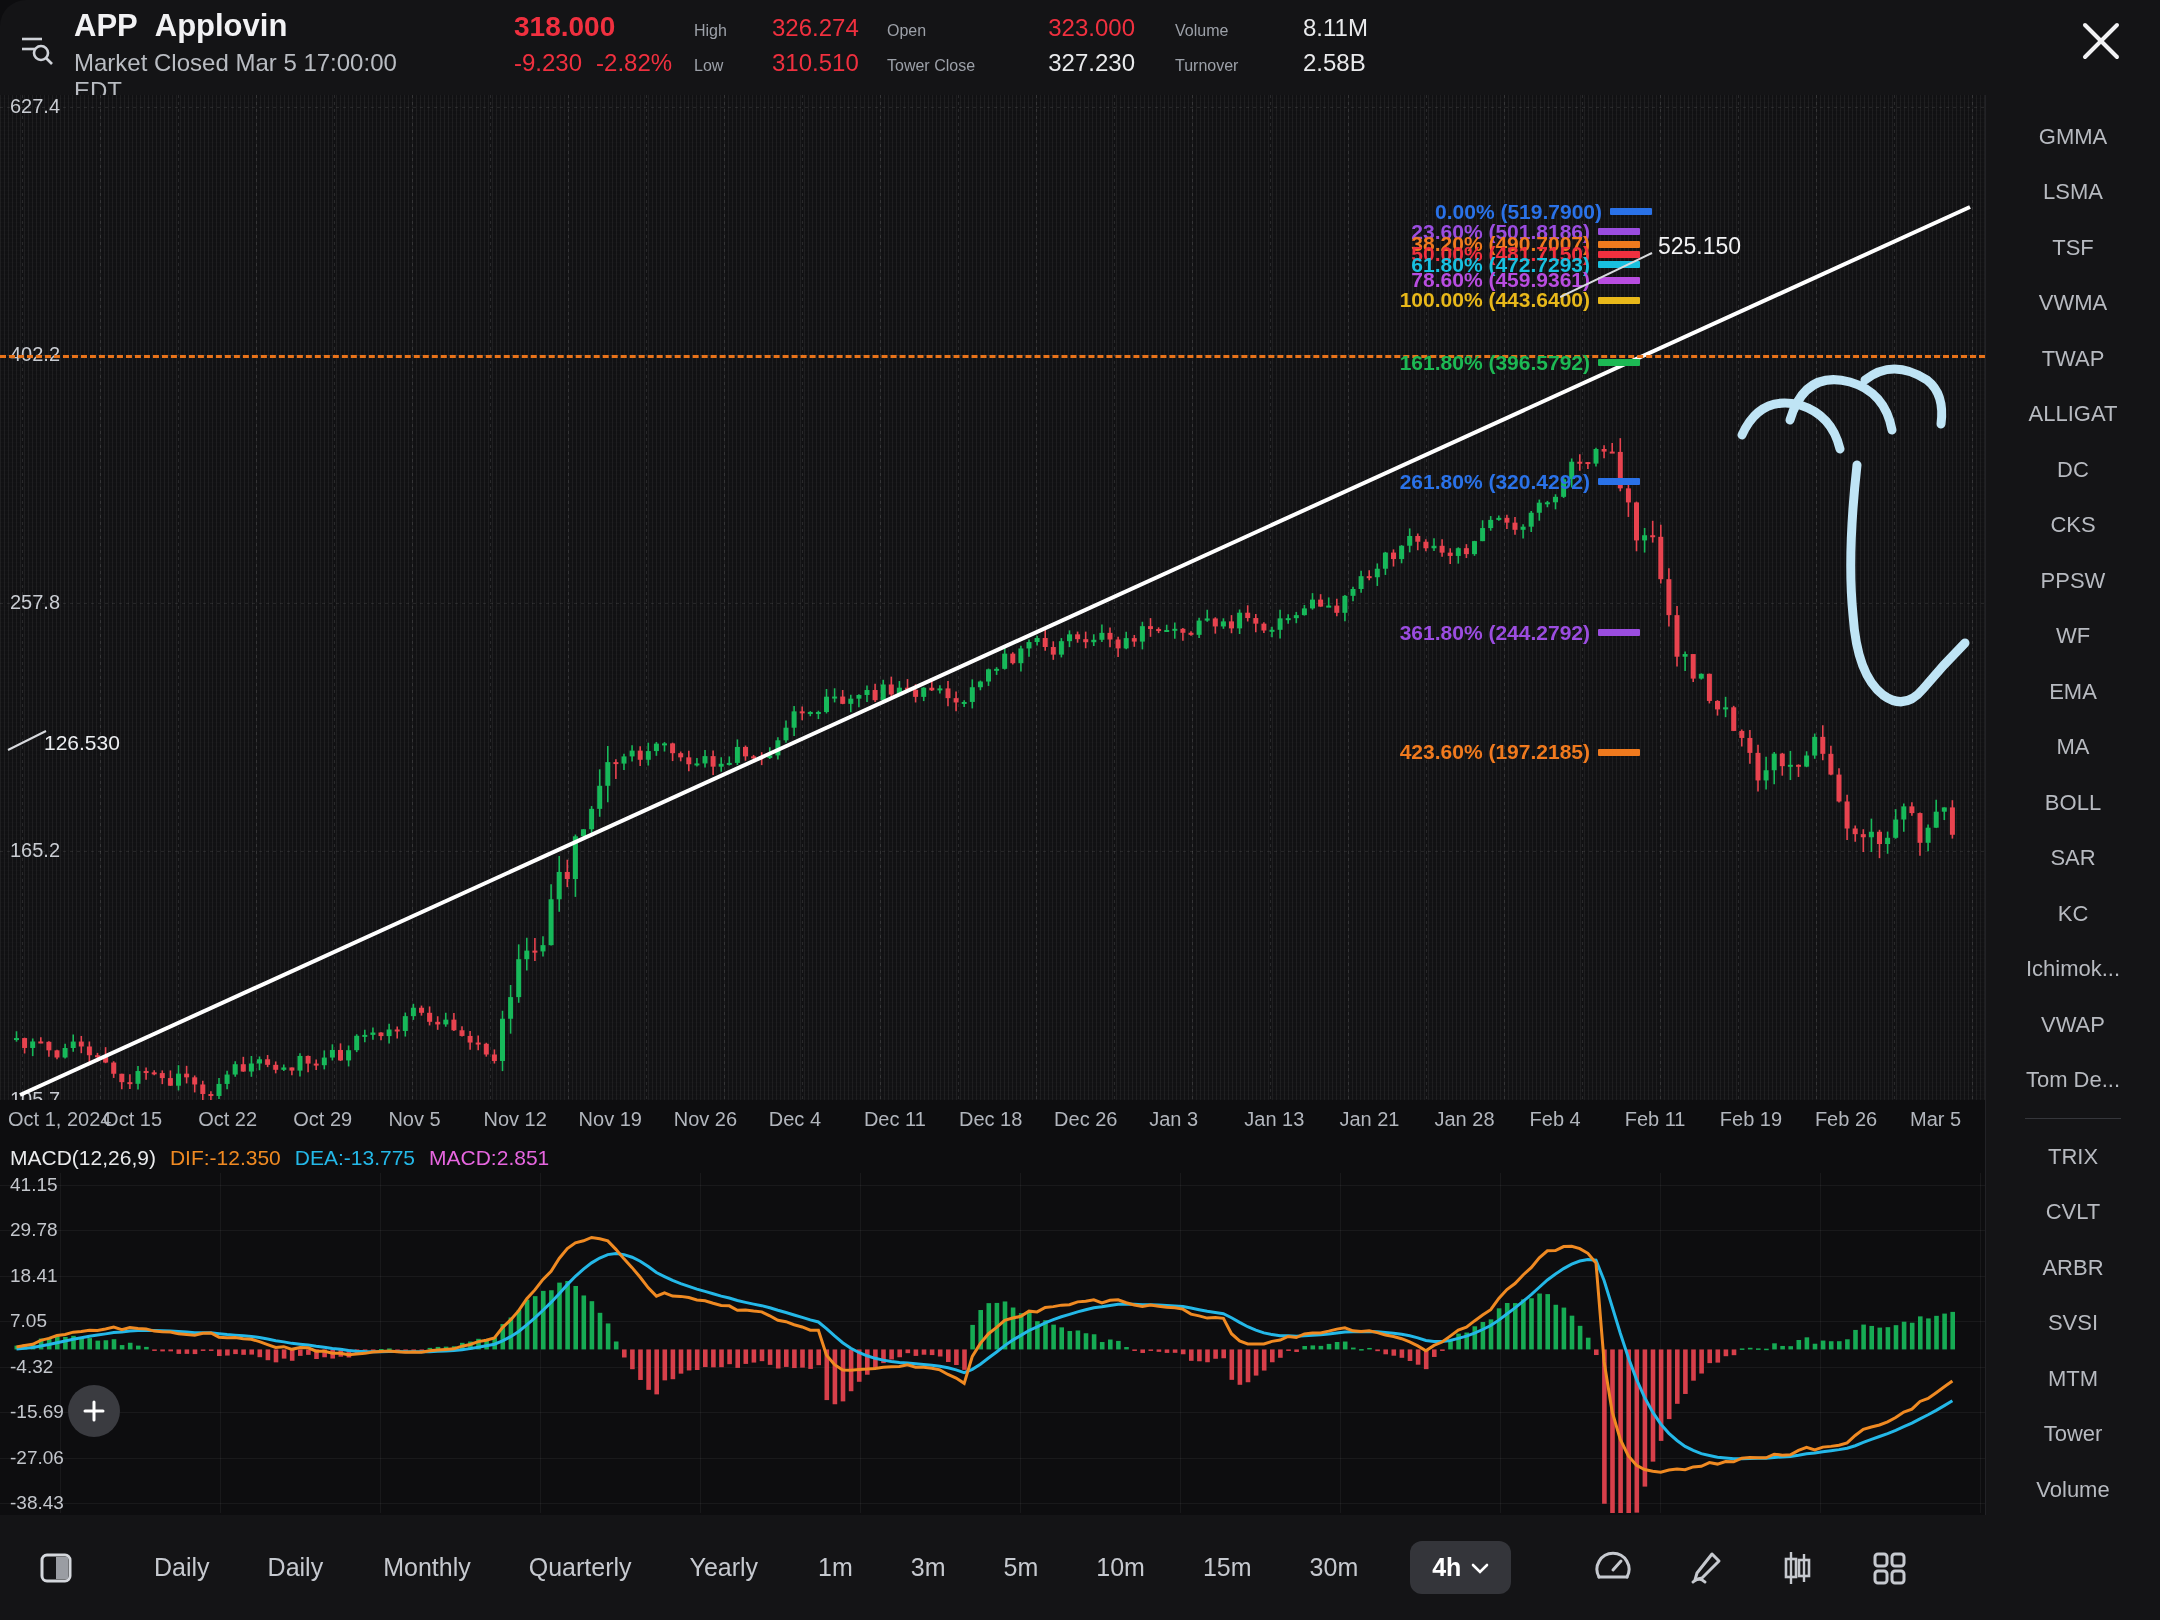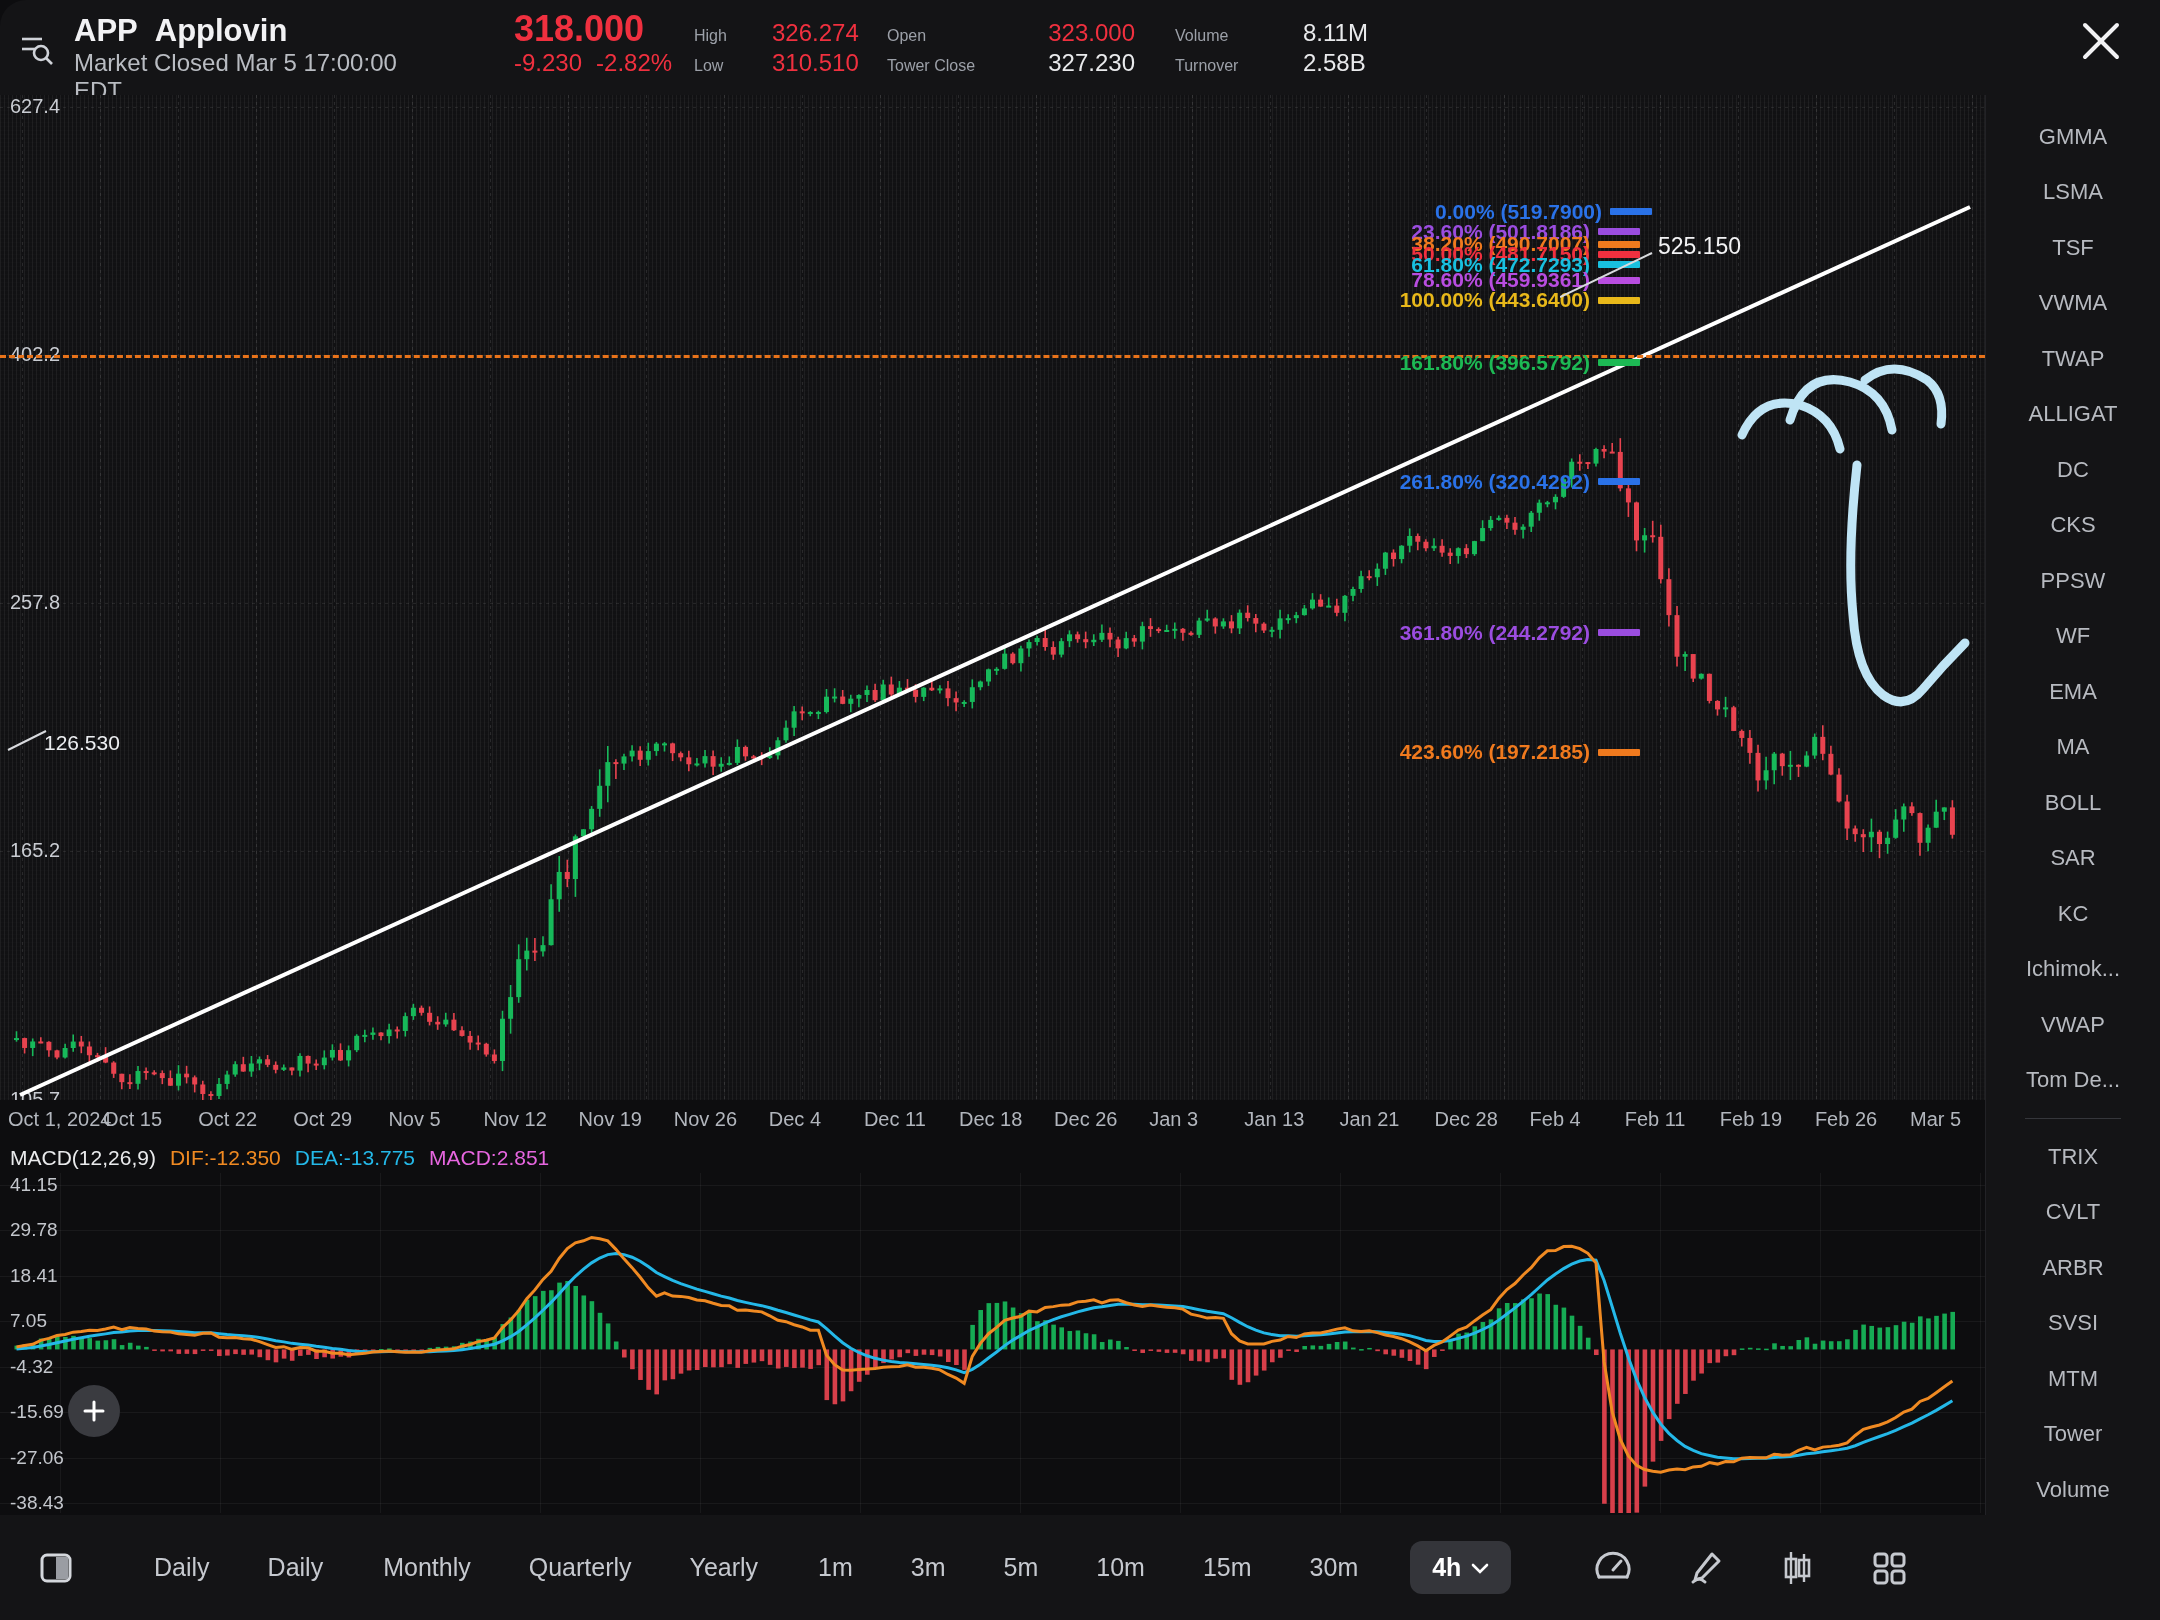--- a/index.html
+++ b/index.html
@@ -21,21 +21,21 @@
   #hdr-icon {
     width: 74px; height: 95px; display: flex; align-items: center;
     justify-content: center; flex: none;
   }
   #hdr-main { display: flex; flex-direction: column; justify-content: center; height: 95px; }
   .hdr-row { display: flex; align-items: baseline; height: 41px; }
   .hdr-row2 { height: 38px; }
   .sym-code { font-size: 31px; font-weight: bold; color: #f2f2f4; }
   .sym-name { font-size: 31px; font-weight: bold; color: #f2f2f4; margin-left: 17px; }
   .mkt-status { font-size: 24px; color: #b9bcc2; }
-  .big-price { font-size: 36px; font-weight: bold; color: #f0303f; }
+  .big-price { font-size: 28px; font-weight: bold; color: #f0303f; }
   .chg { font-size: 24px; color: #f0303f; }
   .chg2 { font-size: 24px; color: #f0303f; margin-left: 14px; }
   .stat-lbl { font-size: 16px; color: #9ca0a8; }
   .stat-val-red { font-size: 24px; color: #f0303f; }
   .stat-val-w { font-size: 24px; color: #e9eaec; }
 
   .col-price { width: 180px; margin-left: 80px; }
   .col-hl { width: 60px; }
   .col-hlv { width: 115px; margin-left: 18px; }
   .col-op { width: 120px; }
@@ -795,21 +795,21 @@
       <span class="date-lbl" style="left: 483.5px; top: 8px;">Nov 12</span>
       <span class="date-lbl" style="left: 578.6px; top: 8px;">Nov 19</span>
       <span class="date-lbl" style="left: 673.7px; top: 8px;">Nov 26</span>
       <span class="date-lbl" style="left: 768.8px; top: 8px;">Dec 4</span>
       <span class="date-lbl" style="left: 863.9px; top: 8px;">Dec 11</span>
       <span class="date-lbl" style="left: 959px; top: 8px;">Dec 18</span>
       <span class="date-lbl" style="left: 1054.1px; top: 8px;">Dec 26</span>
       <span class="date-lbl" style="left: 1149.2px; top: 8px;">Jan 3</span>
       <span class="date-lbl" style="left: 1244.3px; top: 8px;">Jan 13</span>
       <span class="date-lbl" style="left: 1339.4px; top: 8px;">Jan 21</span>
-      <span class="date-lbl" style="left: 1434.5px; top: 8px;">Dec 28</span>
+      <span class="date-lbl" style="left: 1434.5px; top: 8px;">Jan 28</span>
       <span class="date-lbl" style="left: 1529.6px; top: 8px;">Feb 4</span>
       <span class="date-lbl" style="left: 1624.7px; top: 8px;">Feb 11</span>
       <span class="date-lbl" style="left: 1719.8px; top: 8px;">Feb 19</span>
       <span class="date-lbl" style="left: 1814.9px; top: 8px;">Feb 26</span>
       <span class="date-lbl" style="left: 1910px; top: 8px;">Mar 5</span>
     </div>
 
   <div id="macd-head">
     <span class="macd-title">MACD(12,26,9)</span>
     <span class="macd-dif">DIF:-12.350</span>

